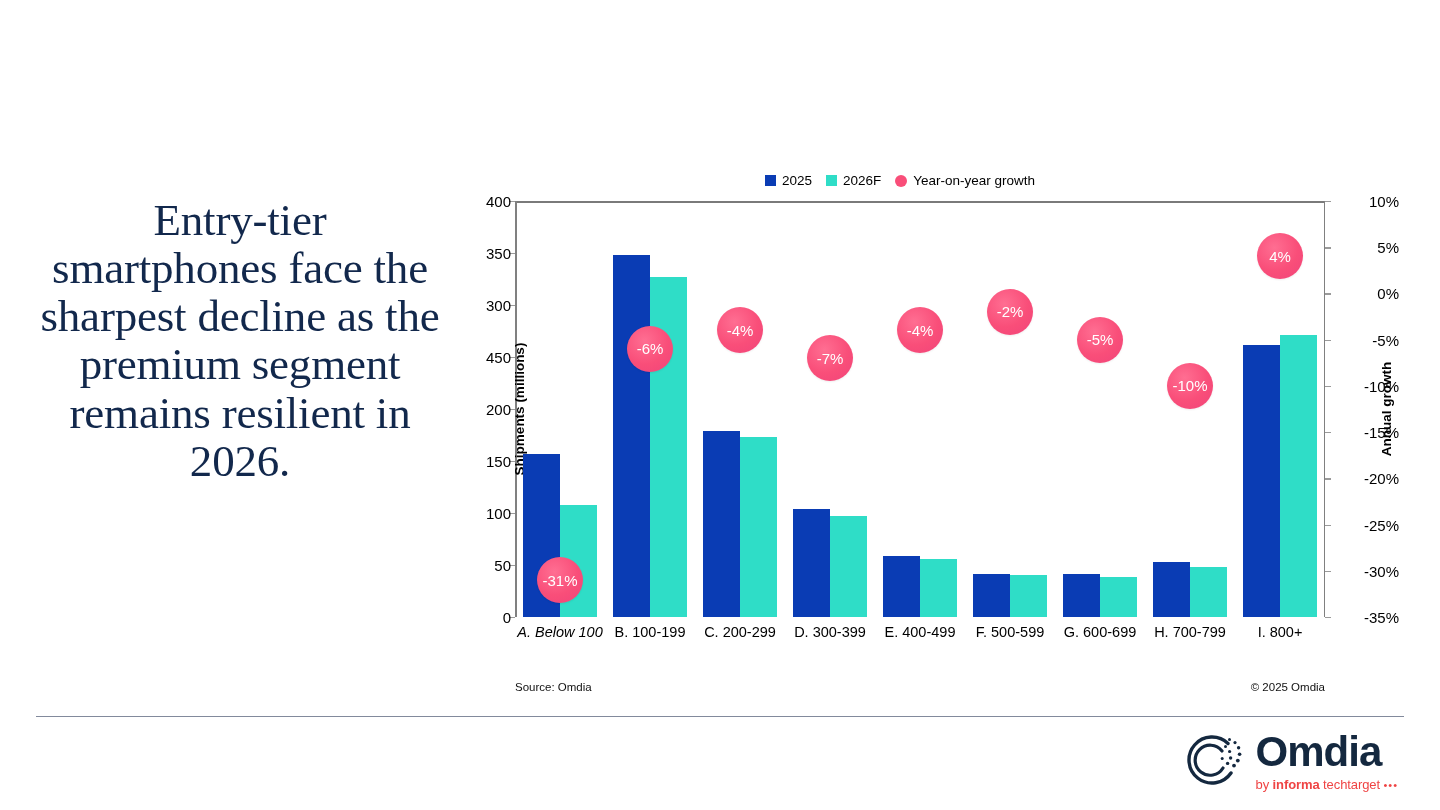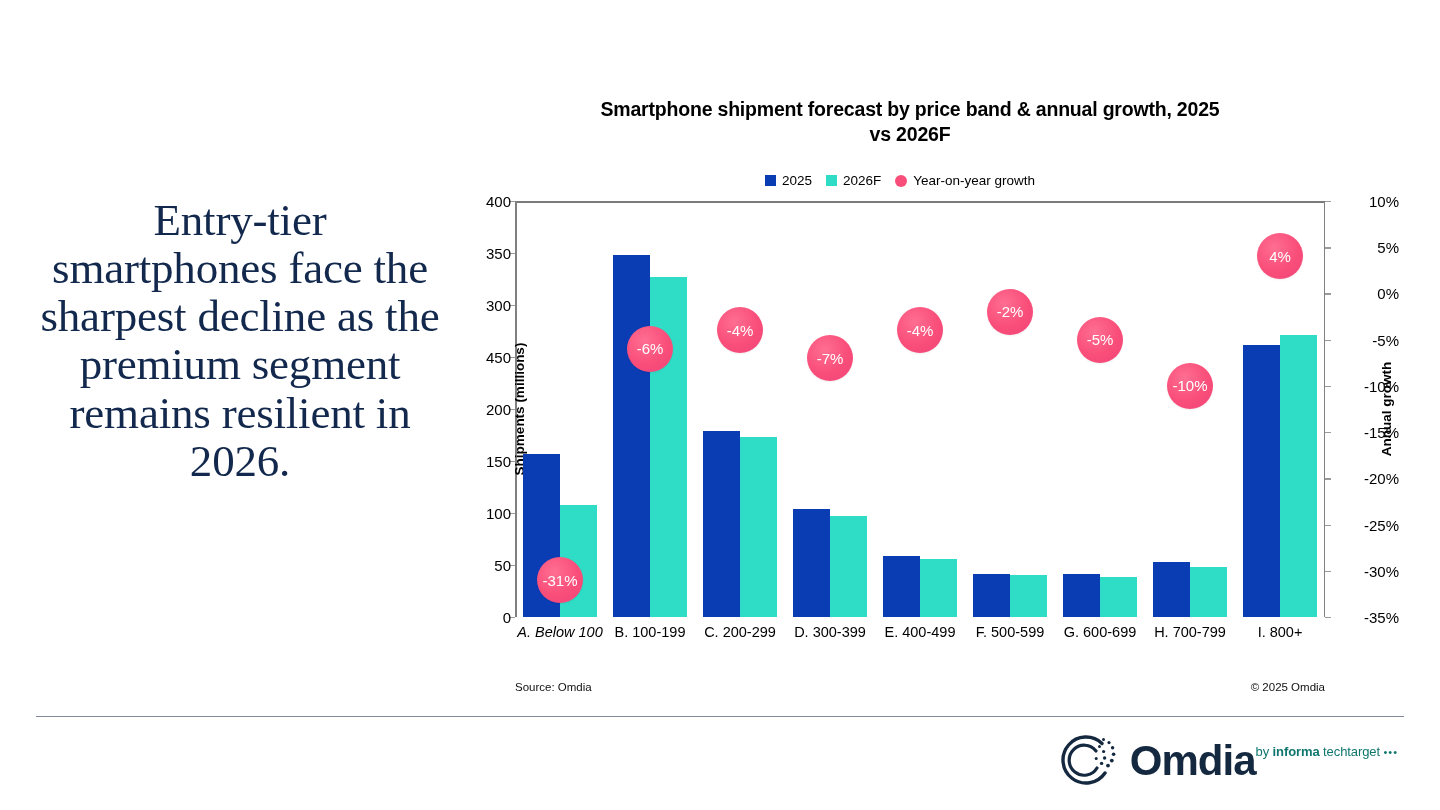--- a/index.html
+++ b/index.html
@@ -87,36 +87,35 @@
     font-size:14.5px;color:#000;line-height:1.35;
   }
 
   
   .src{position:absolute;left:515px;top:681px;font-size:11.5px;color:#111;}
   .copy{position:absolute;right:115px;top:681px;font-size:11.5px;color:#111;}
   .rule{position:absolute;left:36px;right:36px;top:716px;height:1px;background:#1b2a4a;opacity:.55;}
 
   
   .logo{position:absolute;right:42px;top:728px;height:66px;display:flex;align-items:center;gap:12px;}
-  .logo-text{display:flex;flex-direction:row;line-height:1;}
+  .logo-text{display:flex;flex-direction:column;line-height:1;}
   .logo-word{font-size:42px;font-weight:bold;color:#14283F;letter-spacing:-1px;}
-  .logo-tag{font-size:13px;color:#0f766e;margin-top:5px;letter-spacing:-.1px;}
+  .logo-tag{font-size:13px;color:#ef4444;margin-top:5px;letter-spacing:-.1px;}
   .logo-tag b{font-weight:bold;}
   .logo-dots{letter-spacing:1px;font-size:11px;}
 </style>
 </head>
 <body>
 
 <div class="slide">
 
   <div class="headline">Entry-tier smartphones face the sharpest decline as the premium segment remains resilient in 2026.</div>
 
   <div class="chart-panel">
 
-    <div class="chart-title">Smartphone shipment forecast by price band &amp; annual growth, 2025 vs 2026F</div>
 
     <div class="legend">
       <div class="legend-item">
         <span class="lg-sq" style="background:#0A3CB4"></span>
         <span>2025</span>
       </div>
       <div class="legend-item">
         <span class="lg-sq" style="background:#2FDDC7"></span>
         <span>2026F</span>
       </div>

